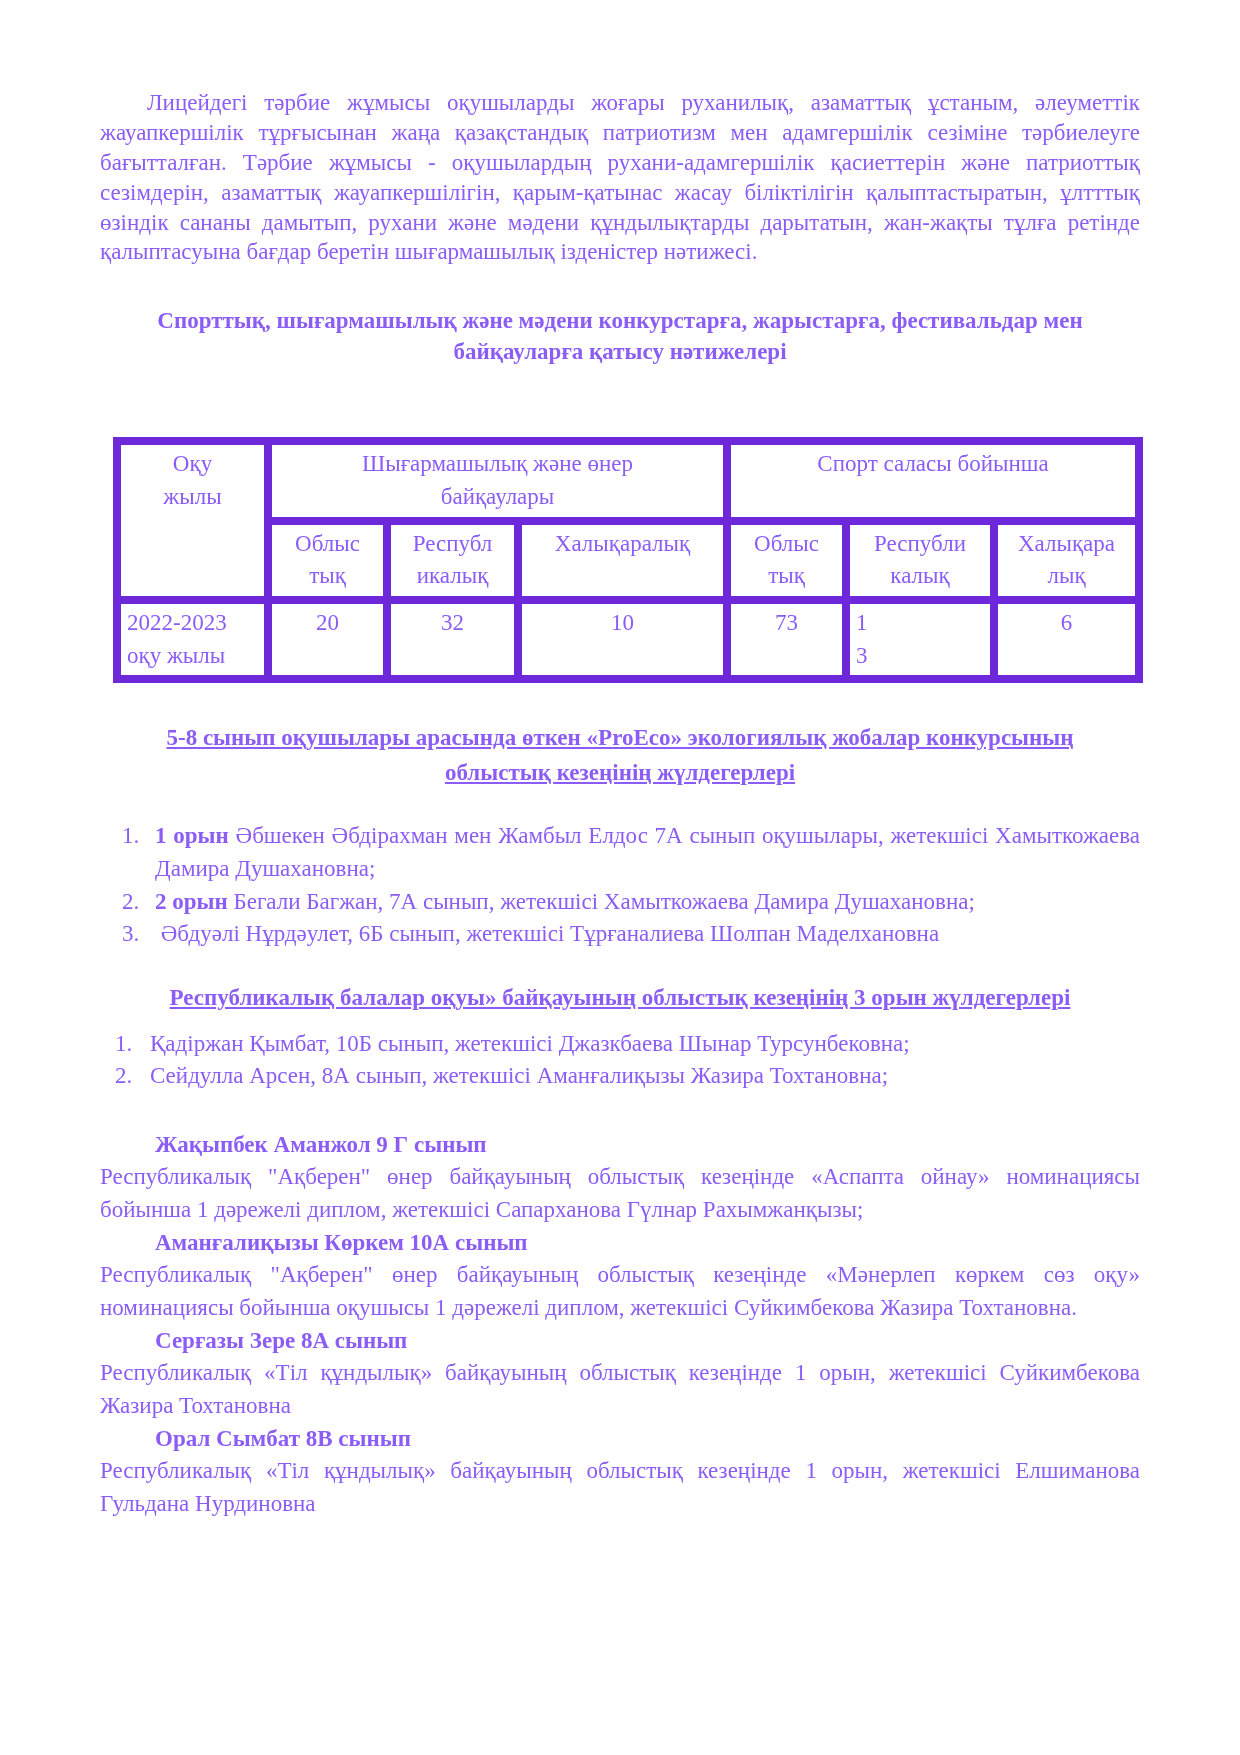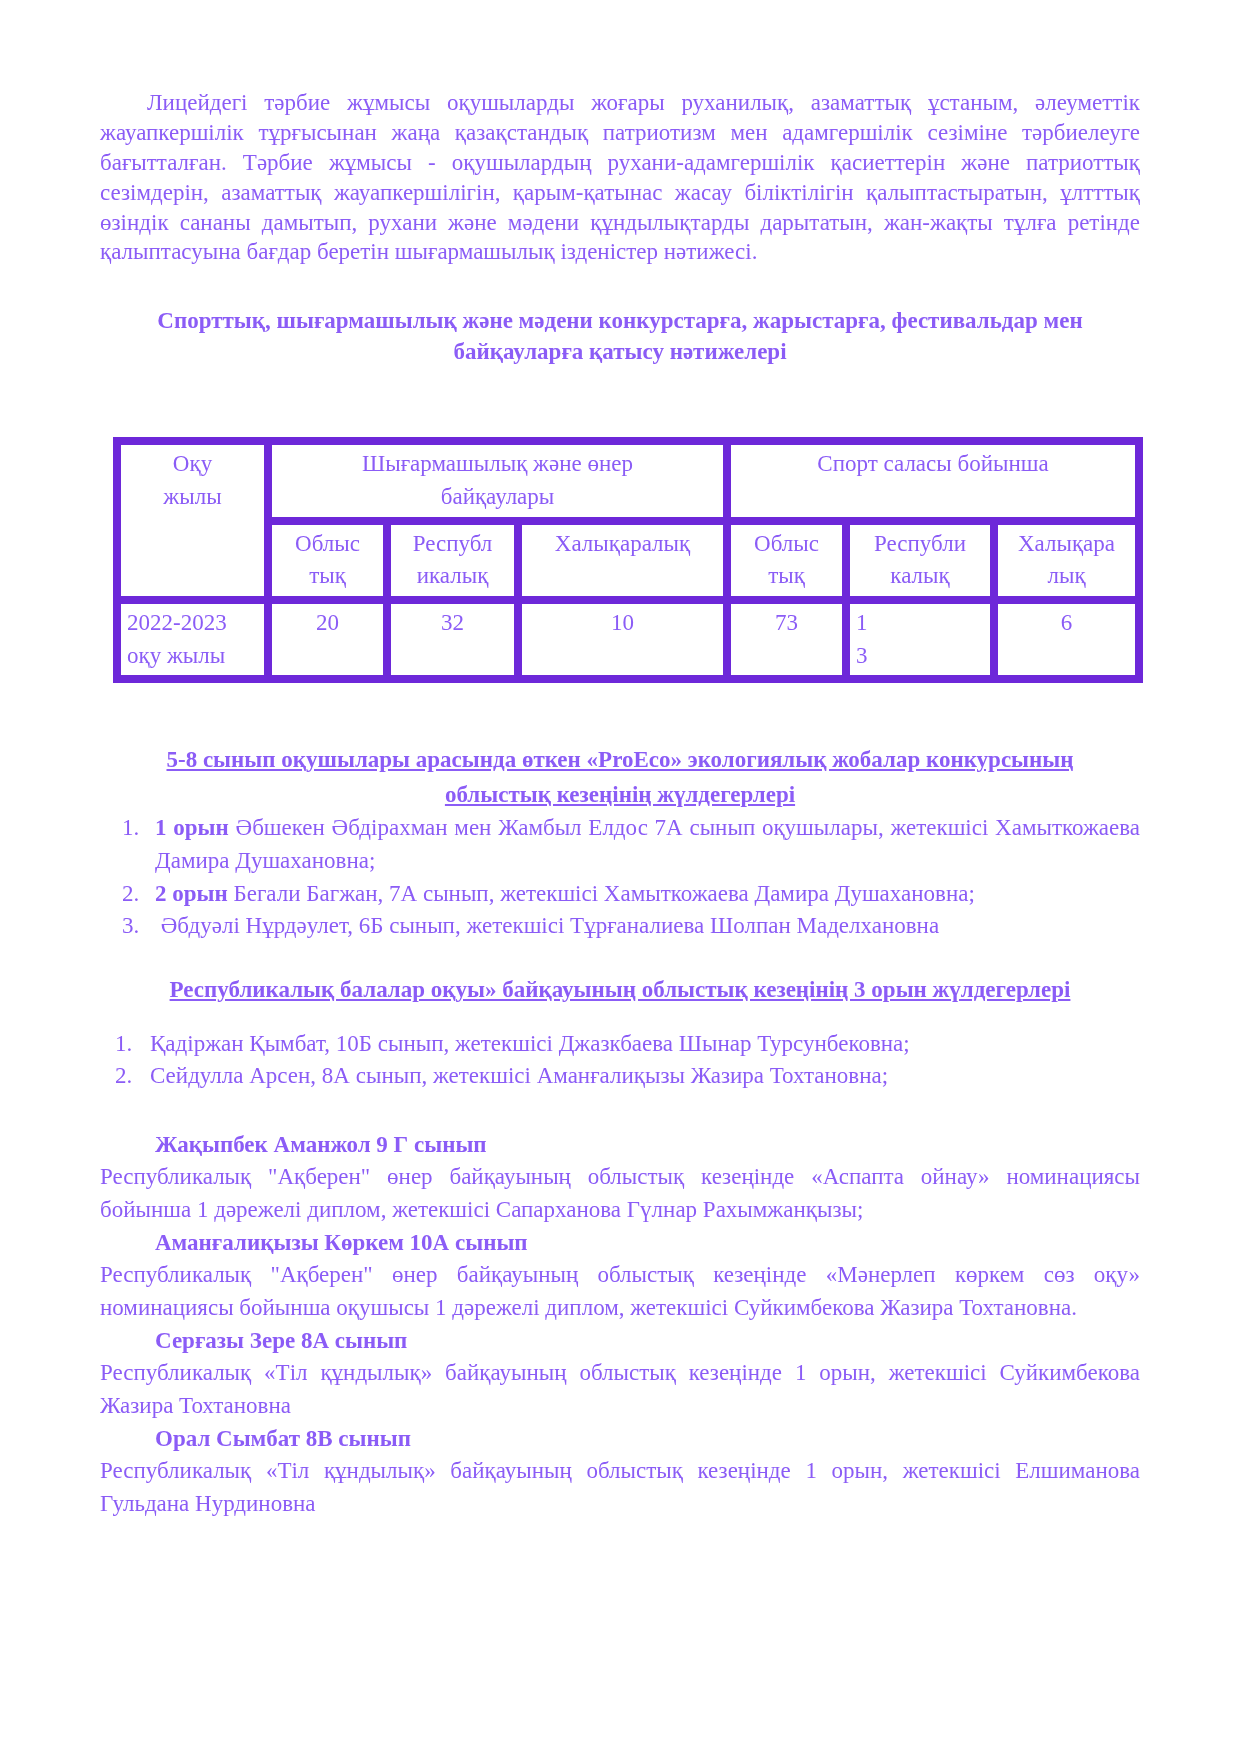--- a/index.html
+++ b/index.html
@@ -27,40 +27,40 @@
     font-weight: bold;
     line-height: 1.35;
   }
   .results-heading { margin: 38px 24px 0 24px; }
   .underlined-heading {
     text-align: center;
     font-weight: bold;
     text-decoration: underline;
     line-height: 1.5;
   }
-  .proeco-heading { margin: 60px 18px 0 18px; }
+  .proeco-heading { margin: 38px 18px 0 18px; }
   .reading-heading { margin: 30px 18px 0 18px; }
   table.results {
     border-collapse: collapse;
     table-layout: fixed;
     width: 1022px;
     margin: 70px 0 0 13px;
   }
   table.results td {
     border: 8px solid #6d28d9;
     padding: 3px 6px;
     text-align: center;
     vertical-align: top;
     white-space: pre-line;
     line-height: 1.42;
     margin-left: 43px;
   }
   table.results td.cell-left { text-align: left; }
-  .num-list { }
-  .num-list.tight { margin-top: 20px; }
+  .num-list { margin-top: 30px; }
+  .num-list.tight { margin-top: 12px; }
   .num-item {
     padding-left: 55px;
     text-align: justify;
     line-height: 1.42;
   }
   .num-item .num {
     display: inline-block;
     width: 33px;
     margin-left: -33px;
   }

